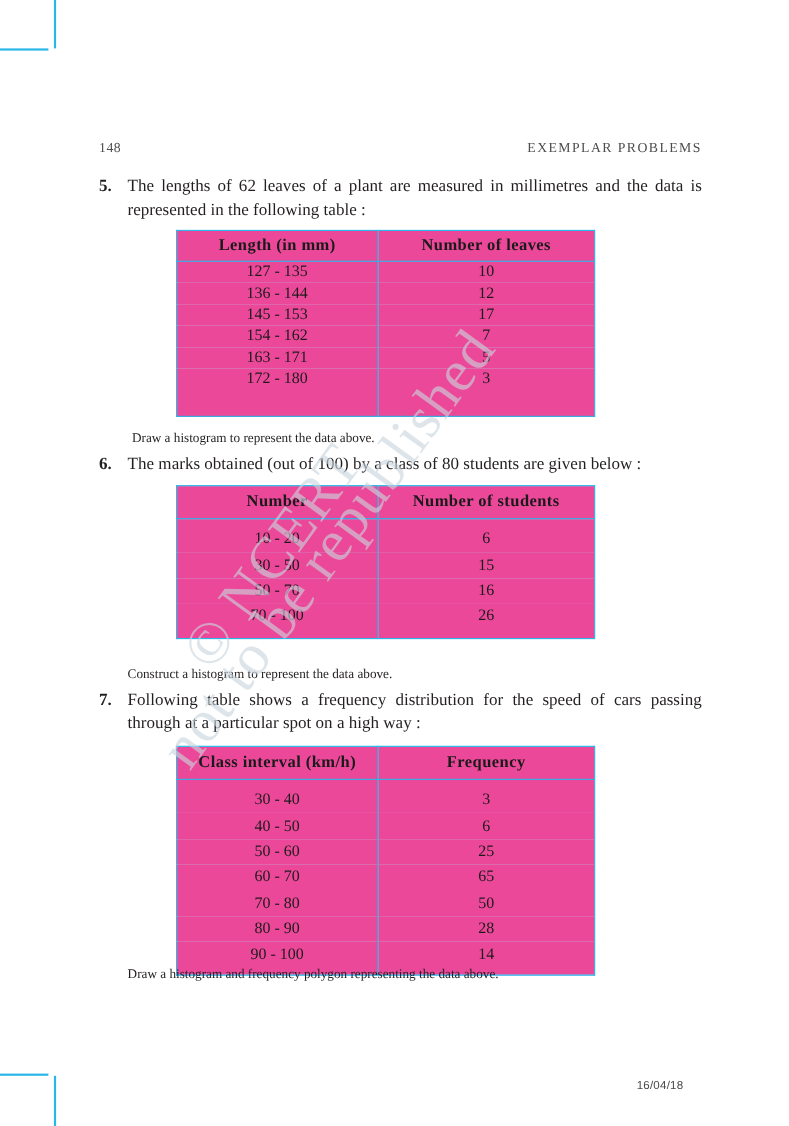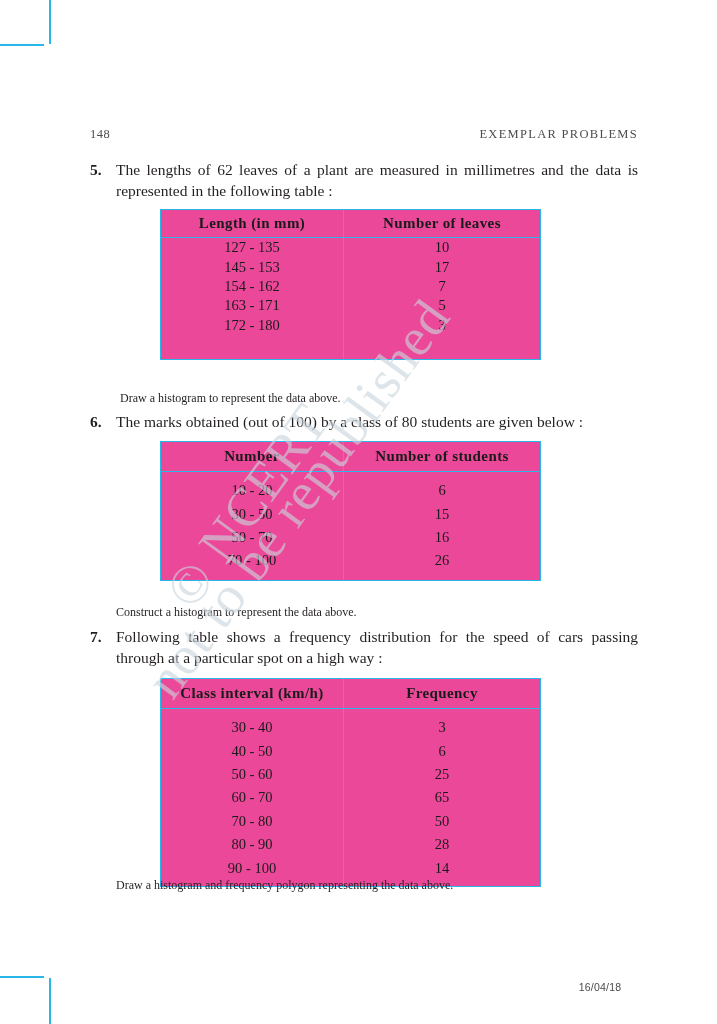--- a/index.html
+++ b/index.html
@@ -218,20 +218,24 @@
           <th>Length (in  mm)</th>
           <th>Number  of  leaves</th>
         </tr>
       </thead>
       <tbody>
         <tr>
           <td>127 - 135</td>
           <td>10</td>
         </tr>
         <tr>
+          <td>136 - 144</td>
+          <td>12</td>
+        </tr>
+        <tr>
           <td>145 - 153</td>
           <td>17</td>
         </tr>
         <tr>
           <td>154 - 162</td>
           <td>7</td>
         </tr>
         <tr>
           <td>163 - 171</td>
           <td>5</td>

